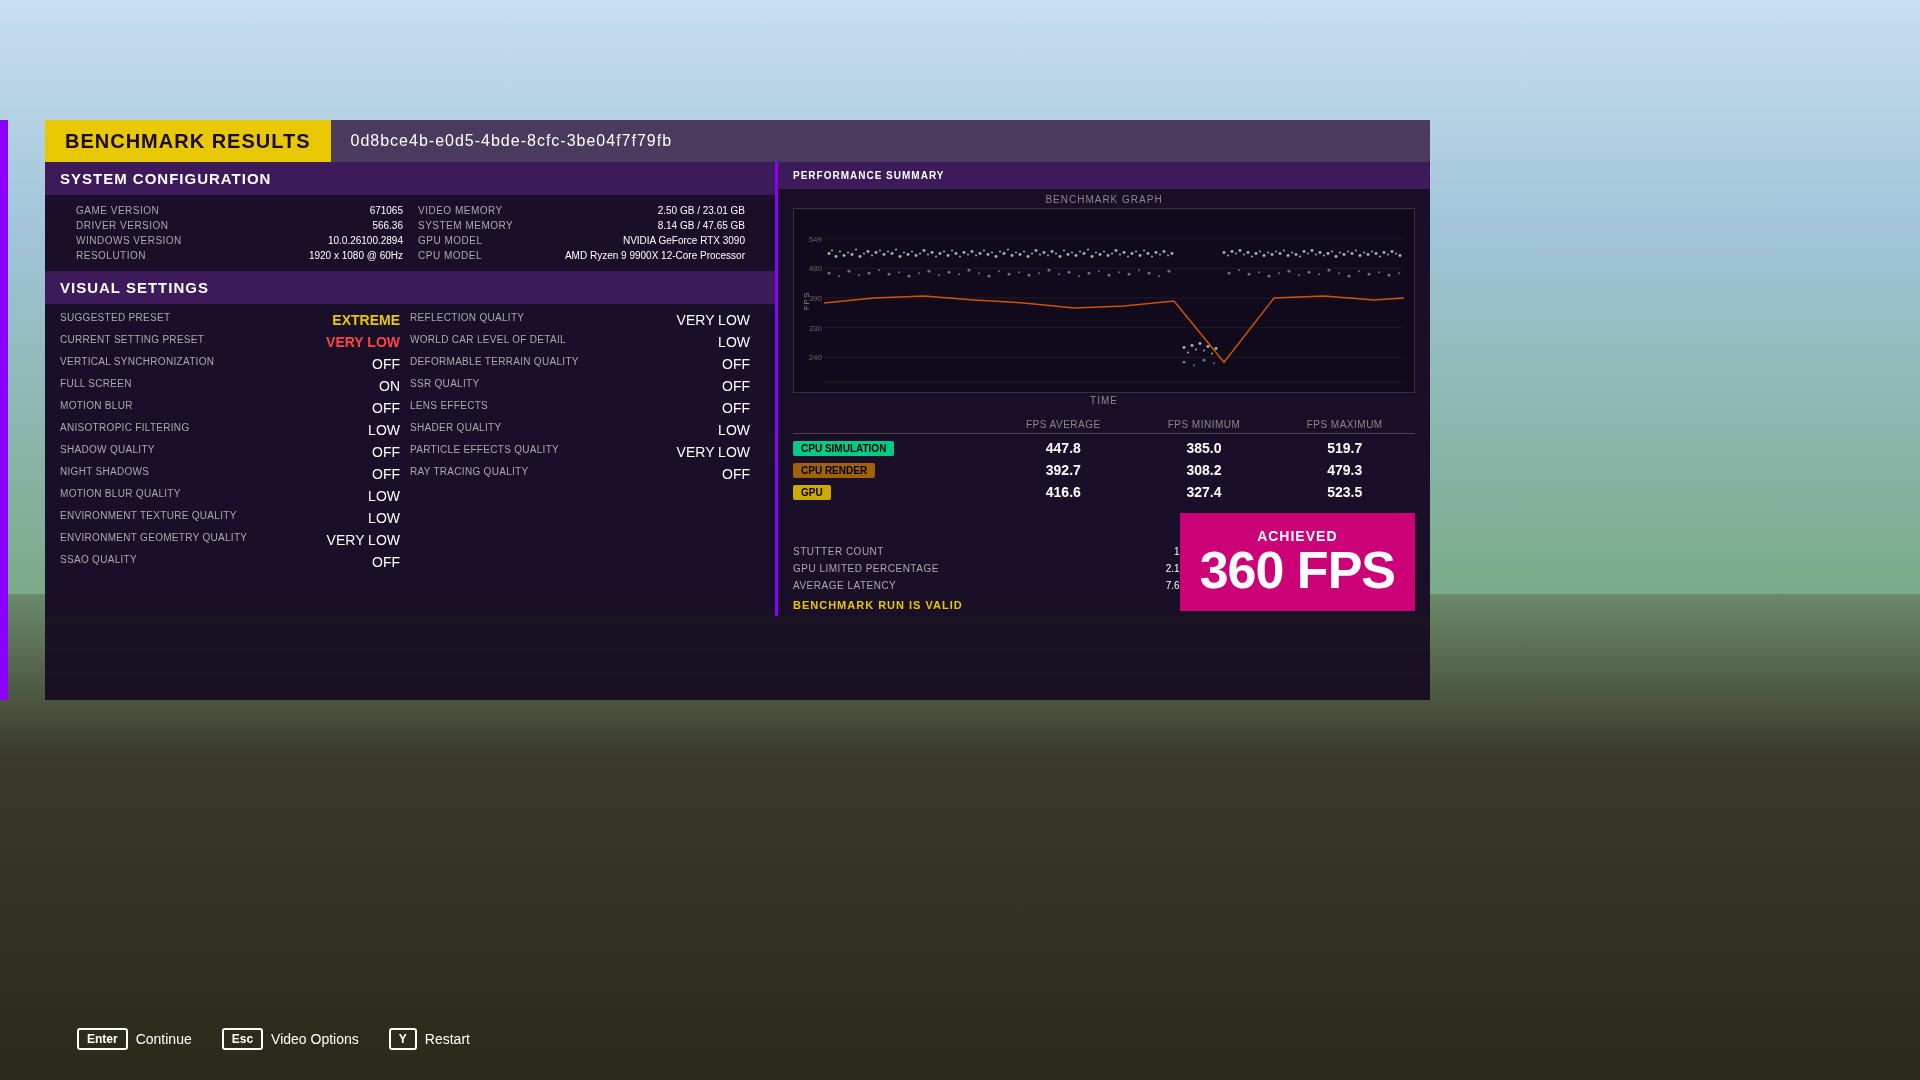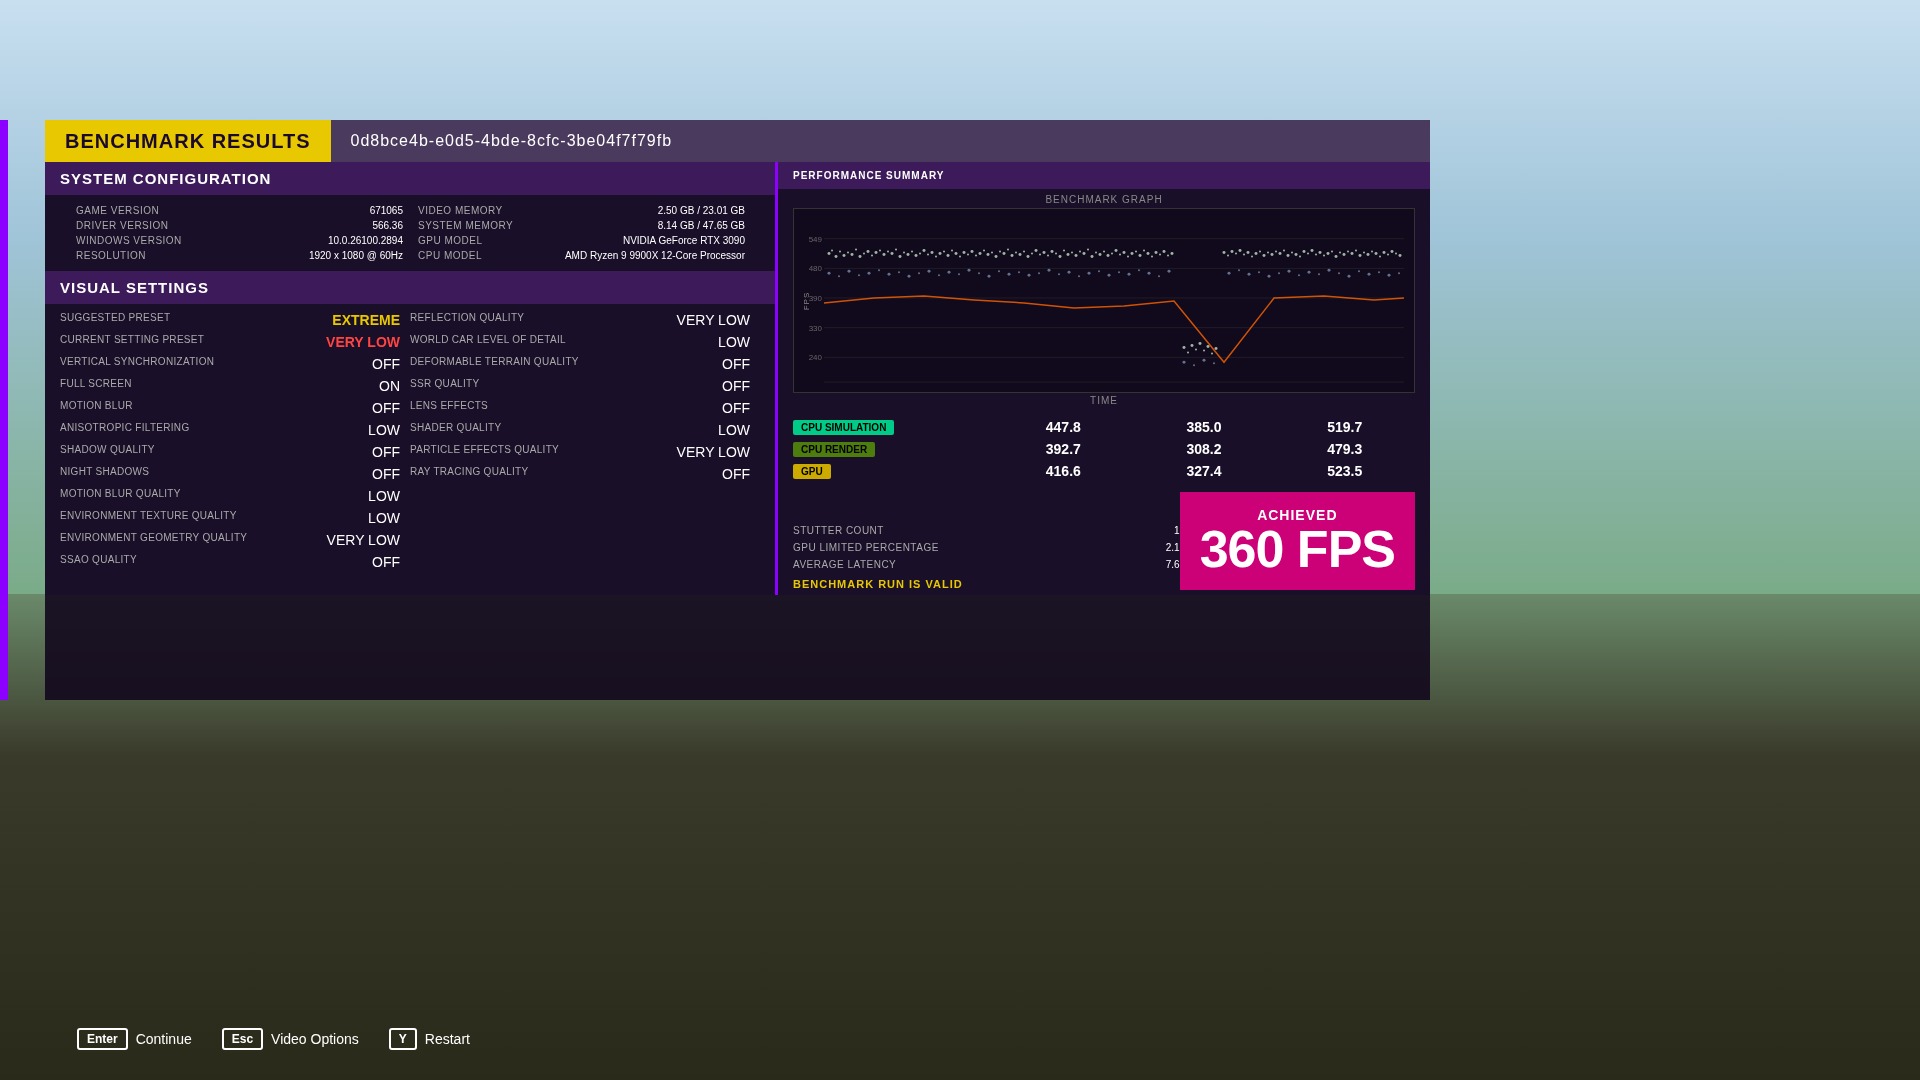--- a/index.html
+++ b/index.html
@@ -272,21 +272,21 @@
       padding: 2px 8px;
       font-size: 10px;
       font-weight: bold;
       color: #ffffff;
       border-radius: 2px;
       text-transform: uppercase;
       white-space: nowrap;
     }
 
     .badge-green { background: #00cc88; color: #000; }
-    .badge-cyan { background: #4d7c0f; color: #000; }
+    .badge-cyan { background: #a16207; color: #000; }
     .badge-yellow { background: #ccaa00; color: #000; }
 
     .fps-value {
       font-size: 14px;
       color: #ffffff;
       text-align: center;
       font-weight: bold;
     }
 
     
@@ -779,20 +779,26 @@
               <circle cx="585" cy="64" r="1"></circle>
                 <circle cx="595" cy="67" r="1.5"></circle>
                 <circle cx="605" cy="65" r="1"></circle>
             </g>
           </svg>
         </div>
         <div class="time-label">TIME</div>
       </div>
 
       <div class="fps-stats">
+        <div class="fps-stats-header">
+          <div></div>
+          <div class="fps-col-header">FPS AVERAGE</div>
+          <div class="fps-col-header">FPS MINIMUM</div>
+          <div class="fps-col-header">FPS MAXIMUM</div>
+        </div>
 
         <div class="fps-row">
           <div class="fps-label-cell">
             <span class="fps-badge badge-green">CPU SIMULATION</span>
           </div>
           <div class="fps-value">447.8</div>
           <div class="fps-value">385.0</div>
           <div class="fps-value">519.7</div>
         </div>
 

